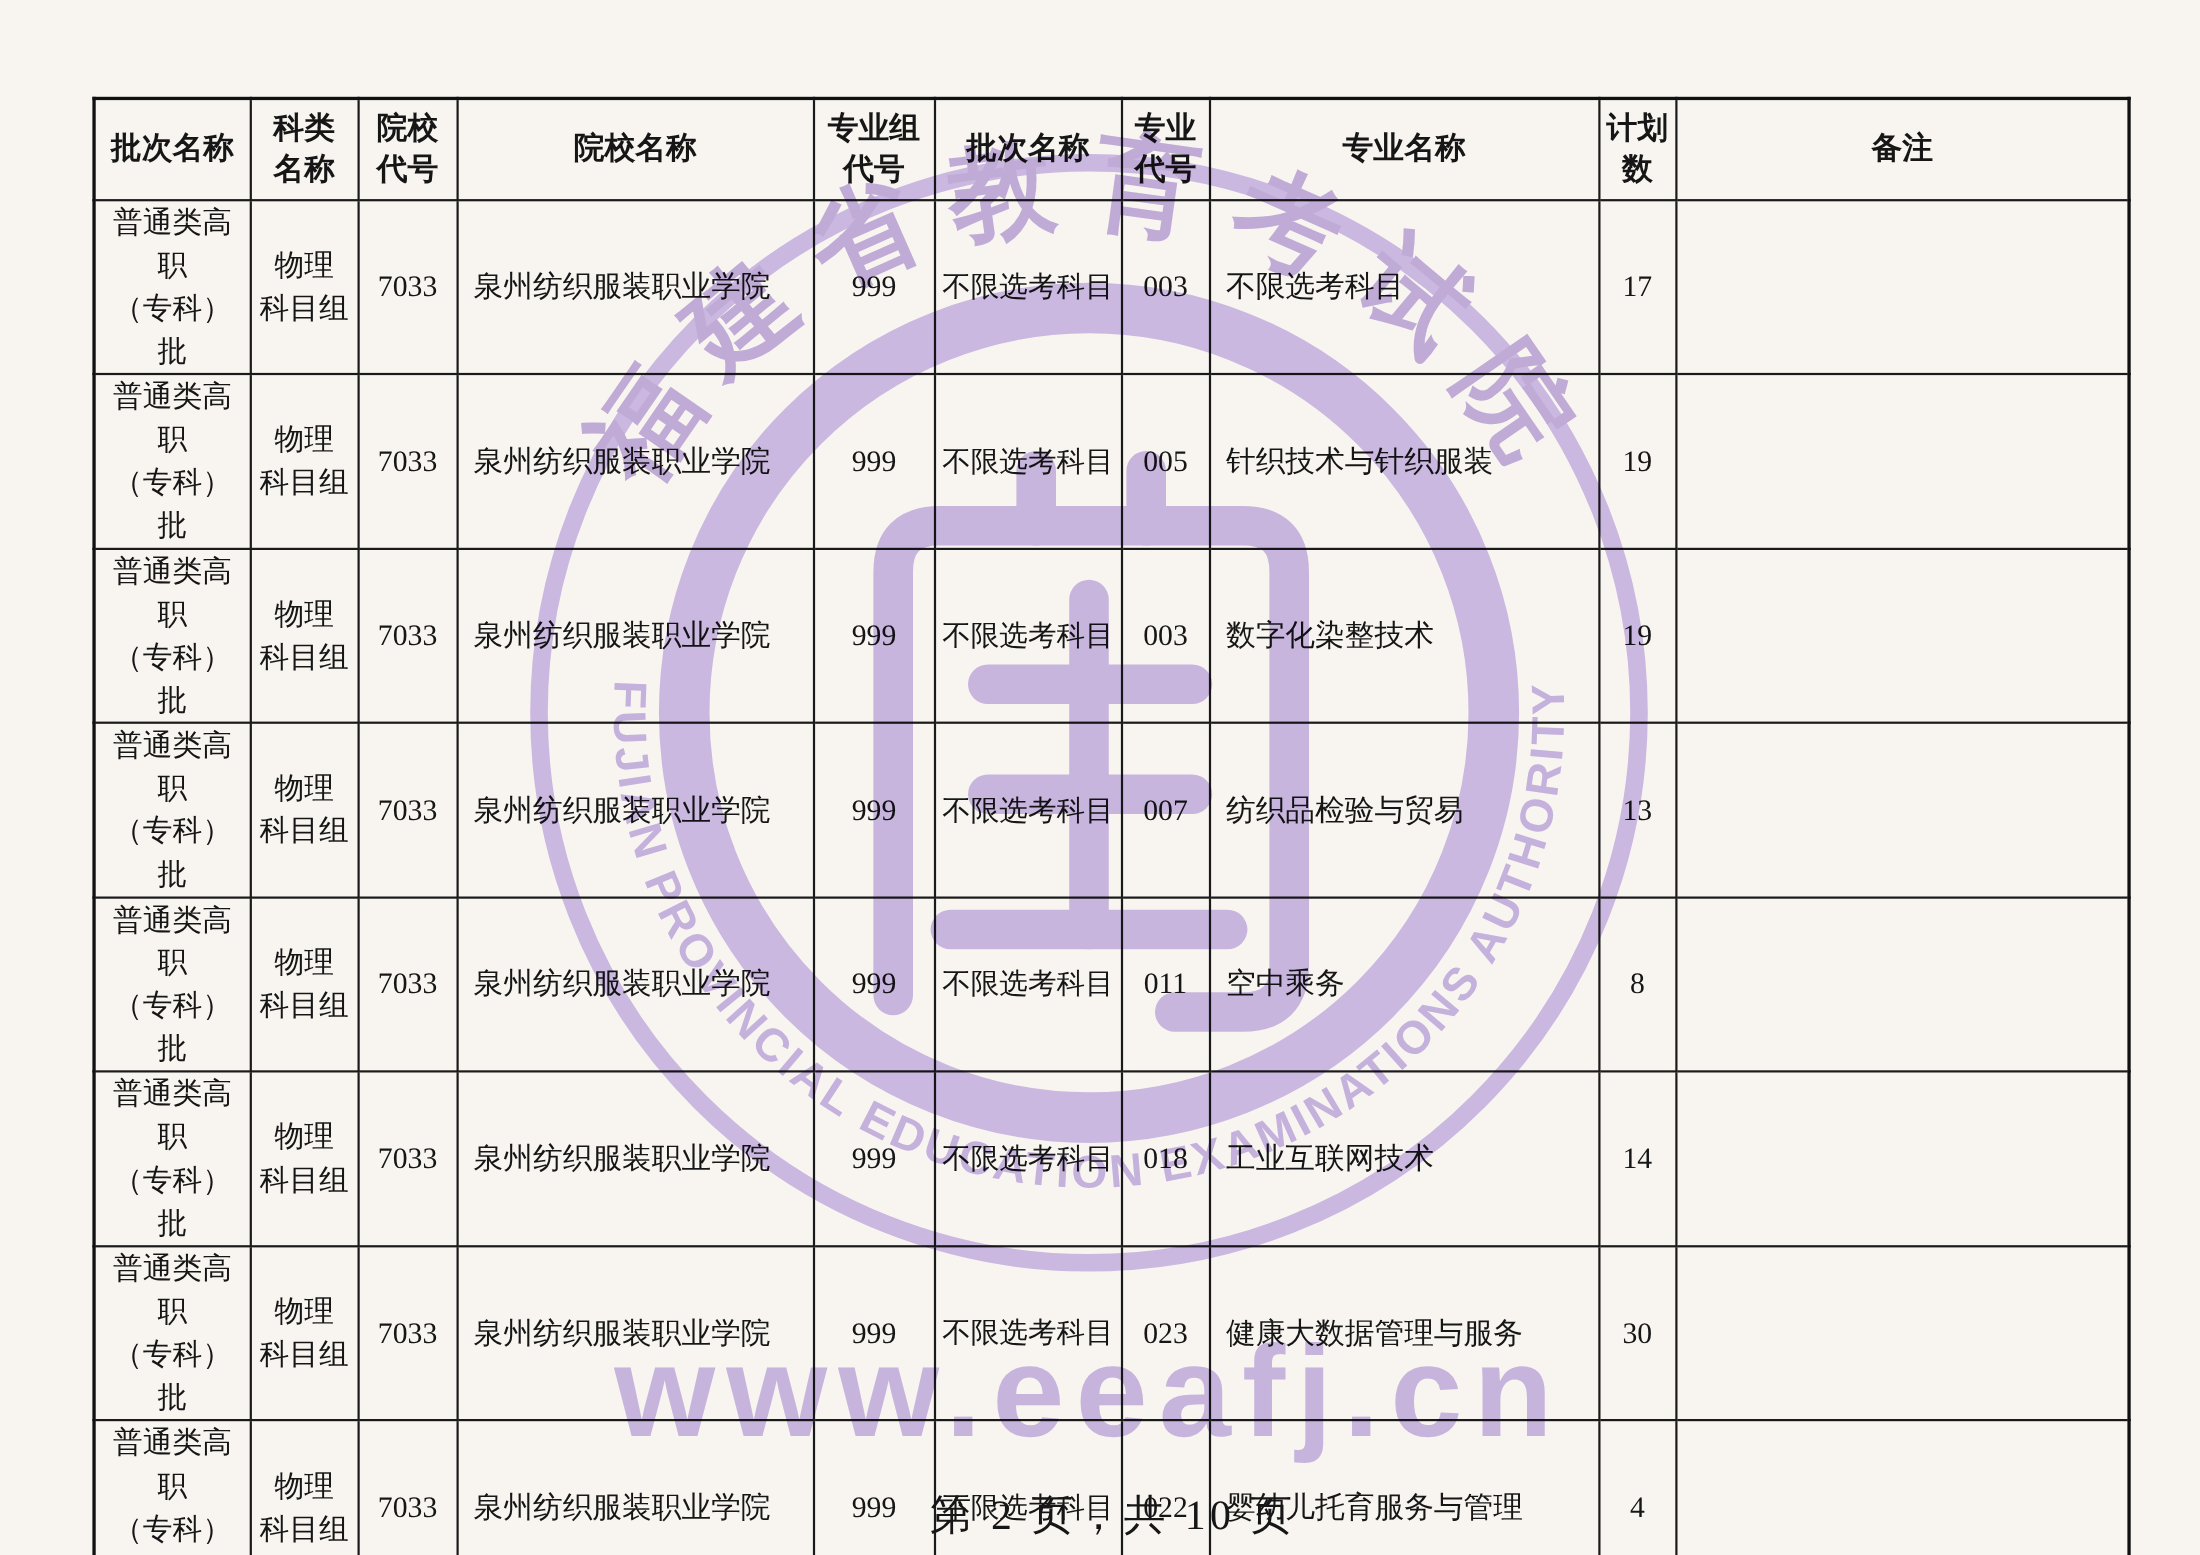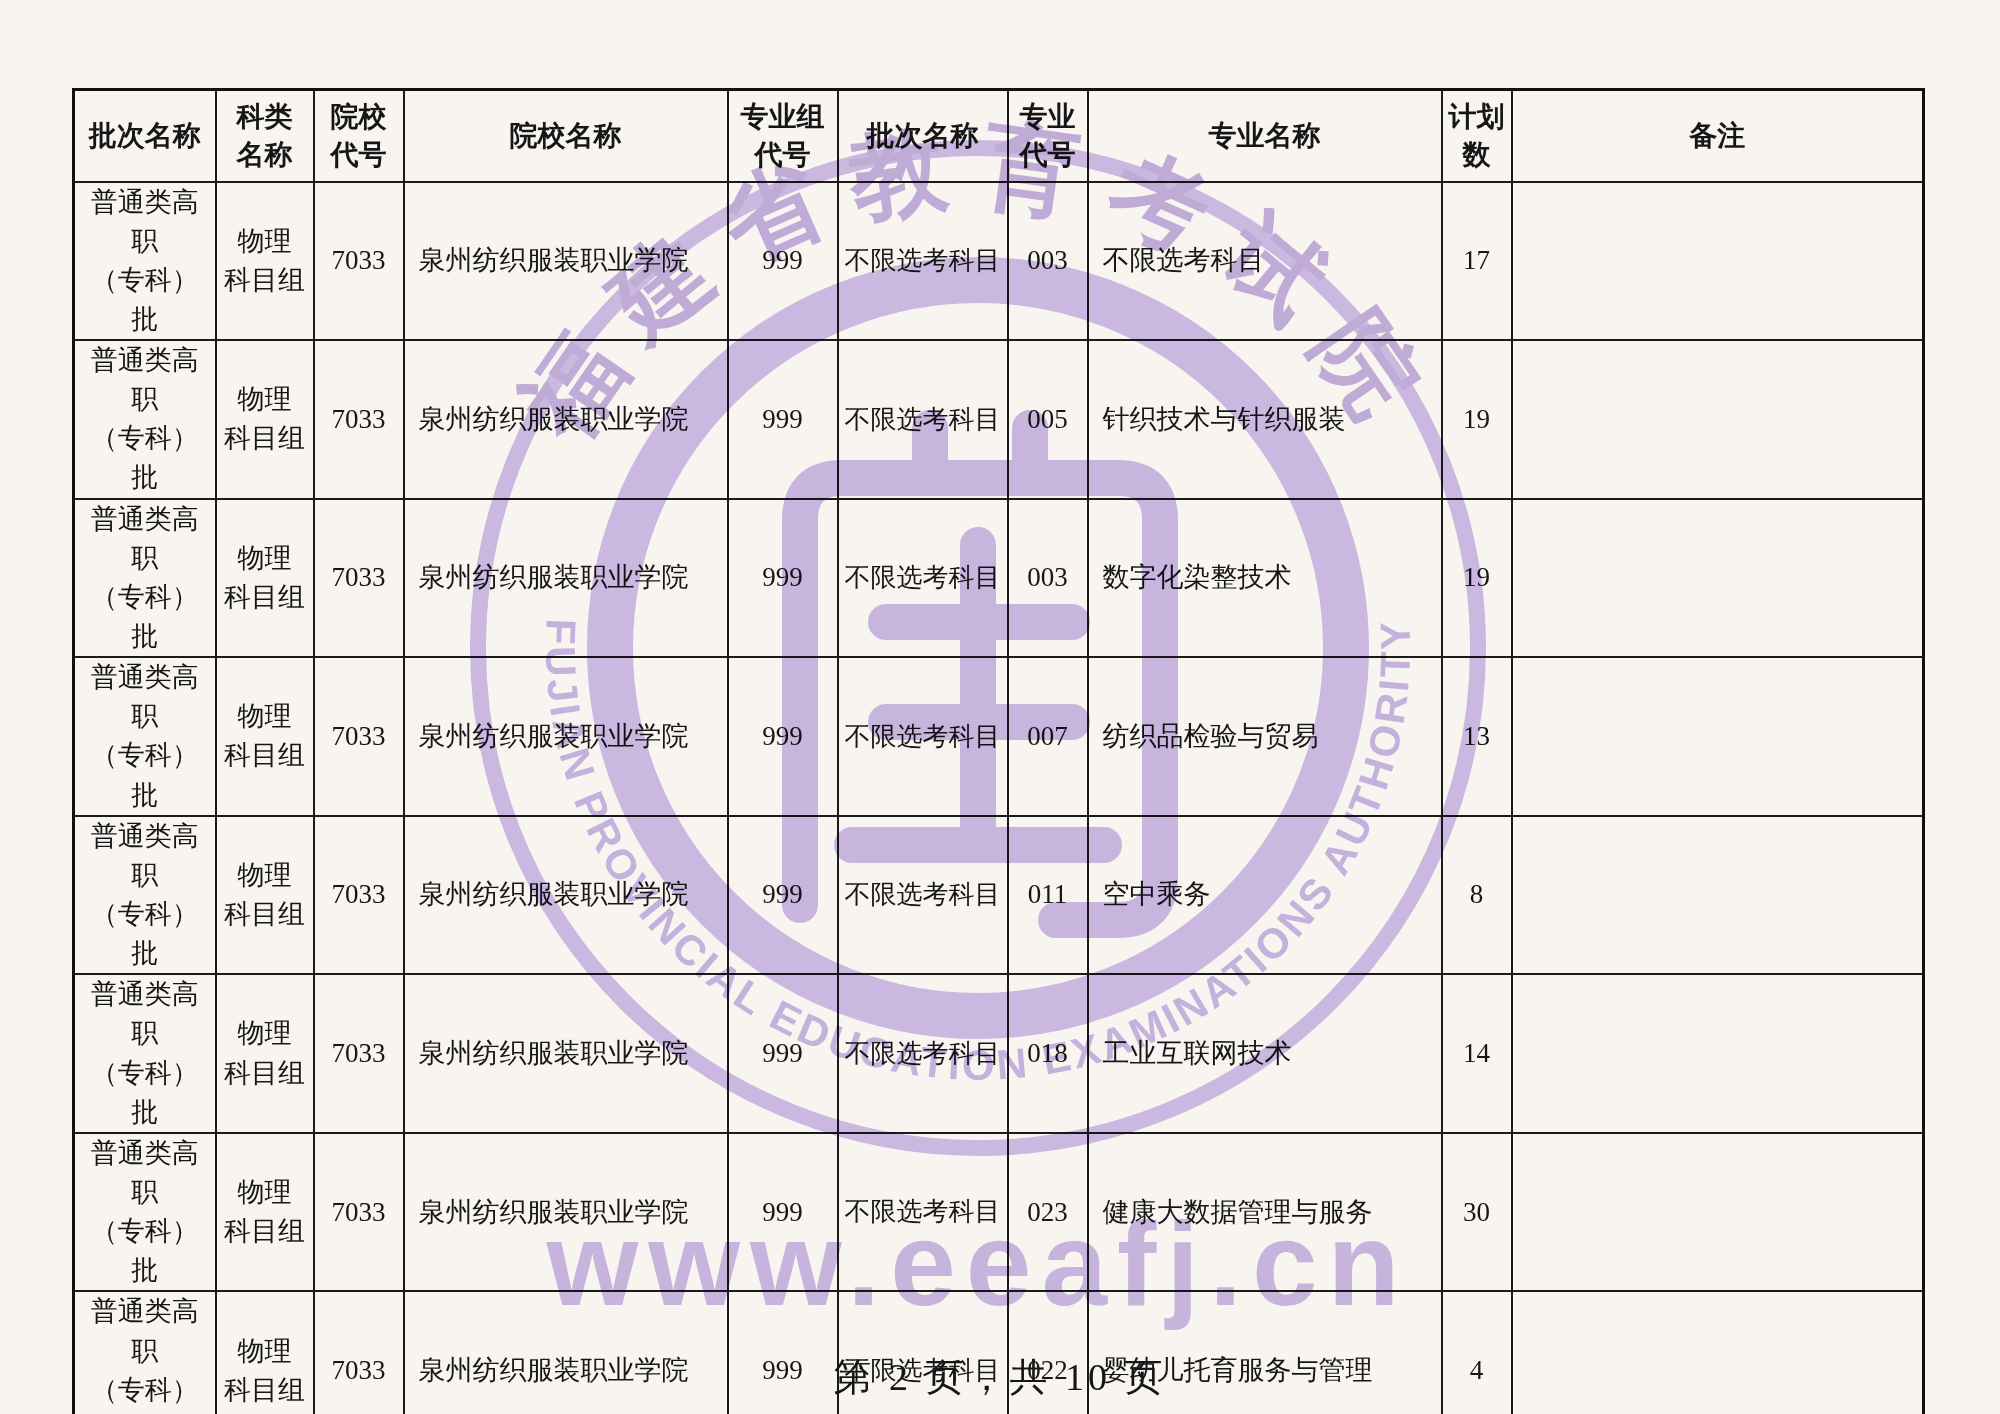--- a/index.html
+++ b/index.html
@@ -4,21 +4,21 @@
 <style>
   html,body{margin:0;padding:0;}
   body{
     width:2000px;height:1414px;
     background:#f8f5f1;
     position:relative;
     font-family:"Liberation Serif","DejaVu Serif",serif;
     color:#161616;
     overflow:hidden;
   }
-  .page{position:absolute;inset:0;}
+  .page{position:absolute;inset:0;margin-left:12px;}
   table.plan{
     position:absolute;left:72px;top:88px;
     width:1850px;height:1260px;
     border-collapse:collapse;
     table-layout:fixed;
     background:transparent;
   }
   table.plan th,table.plan td{
     border:2.5px solid #1a1a1a;
     box-sizing:border-box;

